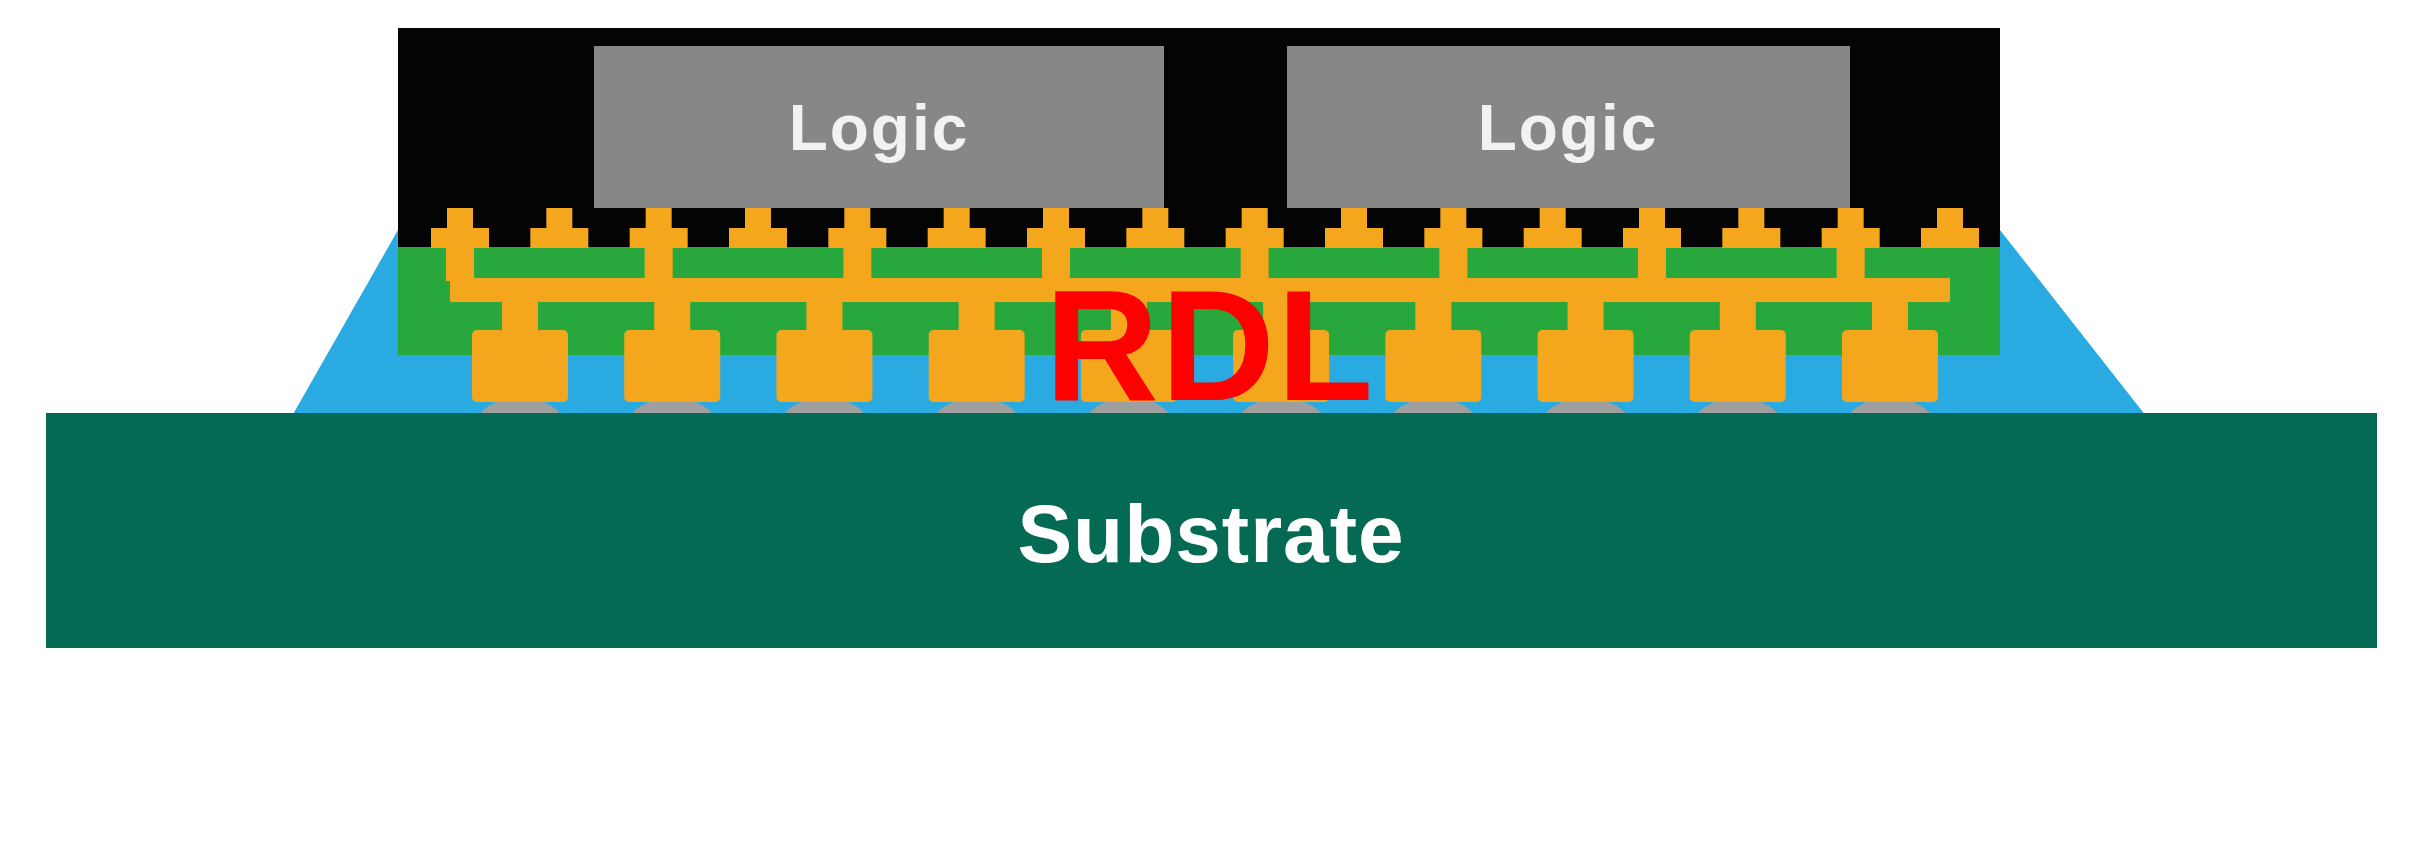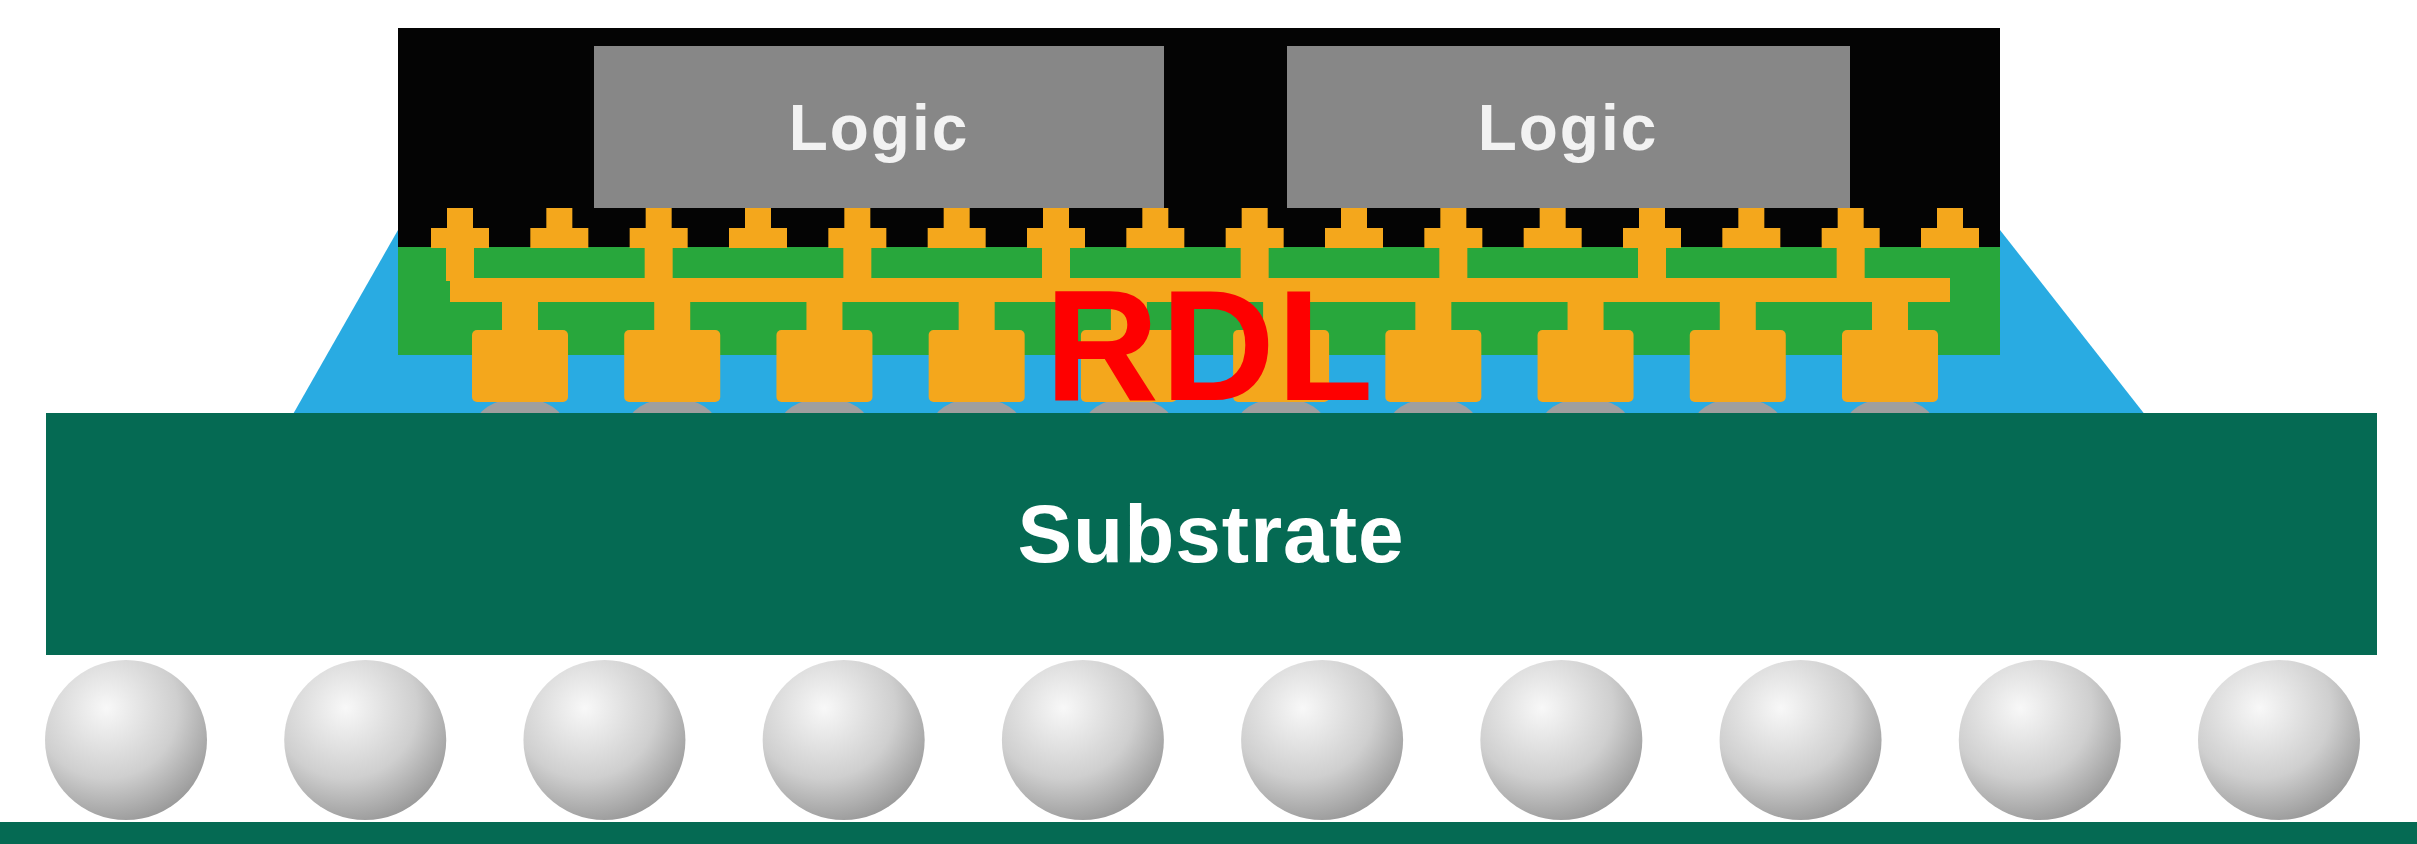--- a/index.html
+++ b/index.html
@@ -1,16 +1,16 @@
 <!DOCTYPE html>
 <html><head>
 <meta charset="utf-8">
 <style>
   html,body{margin:0;padding:0;background:#ffffff;}
-  .canvas{position:relative;width:2417px;height:844px;background:#ffffff;overflow:hidden;}
+  .canvas{position:relative;width:2417px;height:648px;background:#ffffff;overflow:hidden;}
   svg{display:block;}
   .lbl{font-family:"Liberation Sans","DejaVu Sans",sans-serif;font-weight:700;}
   .die-lbl{font-size:64px;letter-spacing:2px;}
   .substrate-lbl{font-size:82px;letter-spacing:1px;}
   .rdl-lbl{font-size:158px;letter-spacing:2px;}
 </style>
 </head>
 <body>
 
 <div class="canvas">

